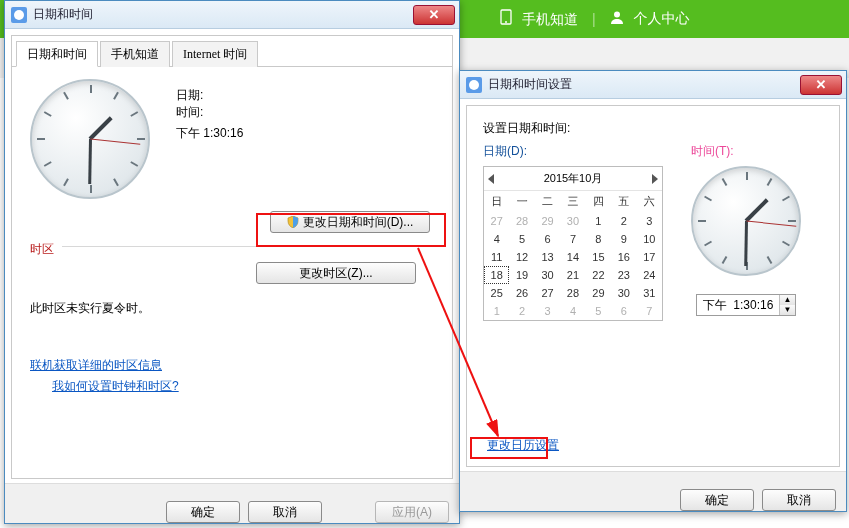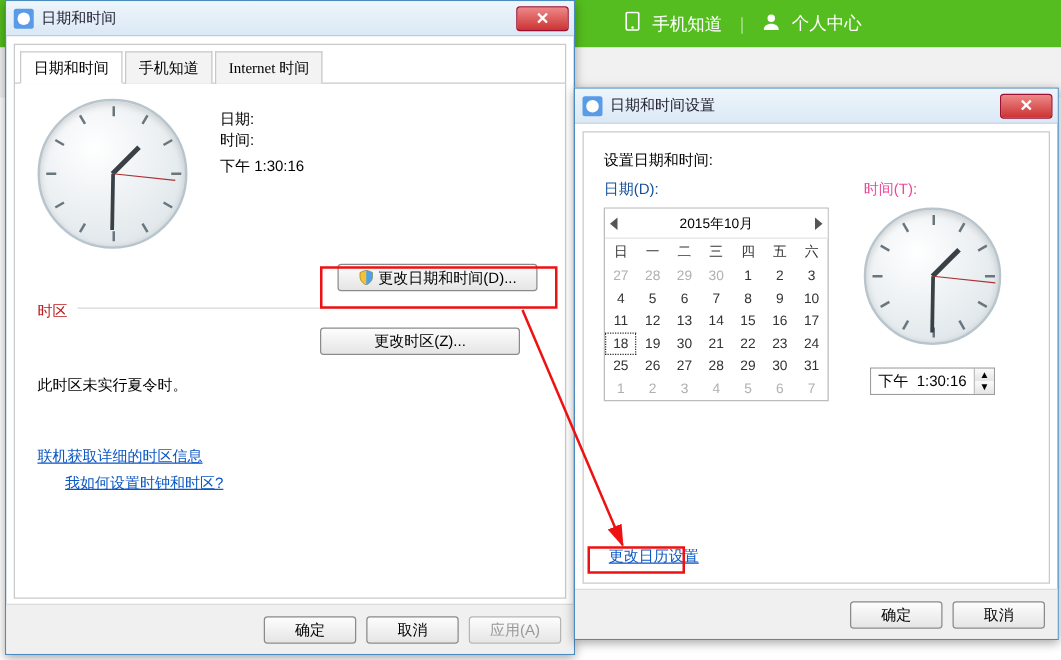--- a/index.html
+++ b/index.html
@@ -79,36 +79,36 @@
     background: #fff;
     border: 1px solid #c9c9c9;
   }
   .footer {
     position: absolute;
     left: 0; right: 0; bottom: 0; height: 40px;
     background: #f0f0f0;
     border-top: 1px solid #ddd;
     display: flex;
     justify-content: flex-end;
-    align-items: center;
+    align-items: flex-end;
     padding-right: 10px;
     gap: 8px;
   }
   .btn {
     min-width: 74px; height: 22px;
     background: linear-gradient(#fdfdfd, #e5e5e5);
     border: 1px solid #8a8a8a;
     border-radius: 3px;
     font-size: 12px;
     padding: 0 10px;
     cursor: pointer;
     line-height: 20px;
     text-align: center;
   }
-  .btn.disabled { color: #999; border-color: #b6b6b6; cursor: default; }
+  .btn.disabled { color: #999; border-color: #b6b6b6; cursor: default; margin-left: 45px; }
   .btn.long { min-width: 160px; }
 
   
   .tabs {
     display: flex;
     padding: 4px 4px 0 4px;
     border-bottom: 1px solid #c9c9c9;
     background: #fff;
   }
   .tab {

